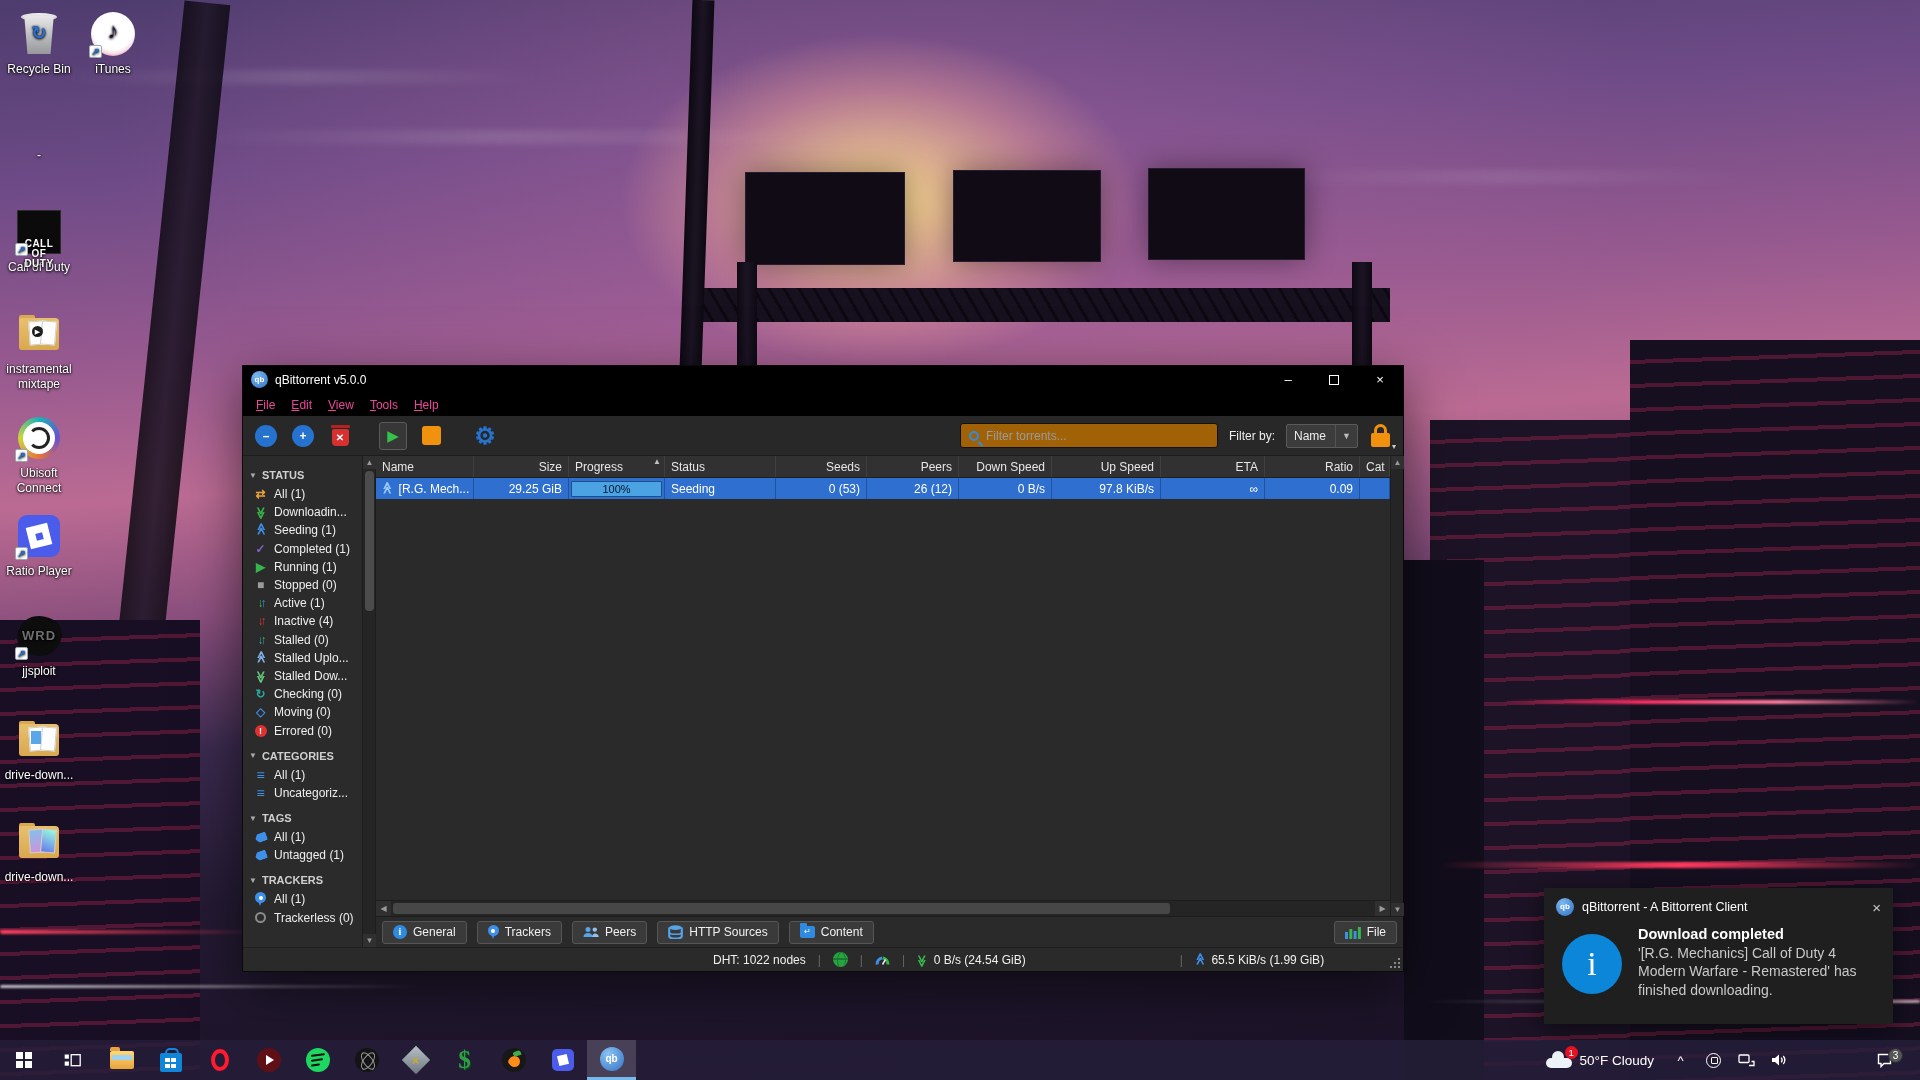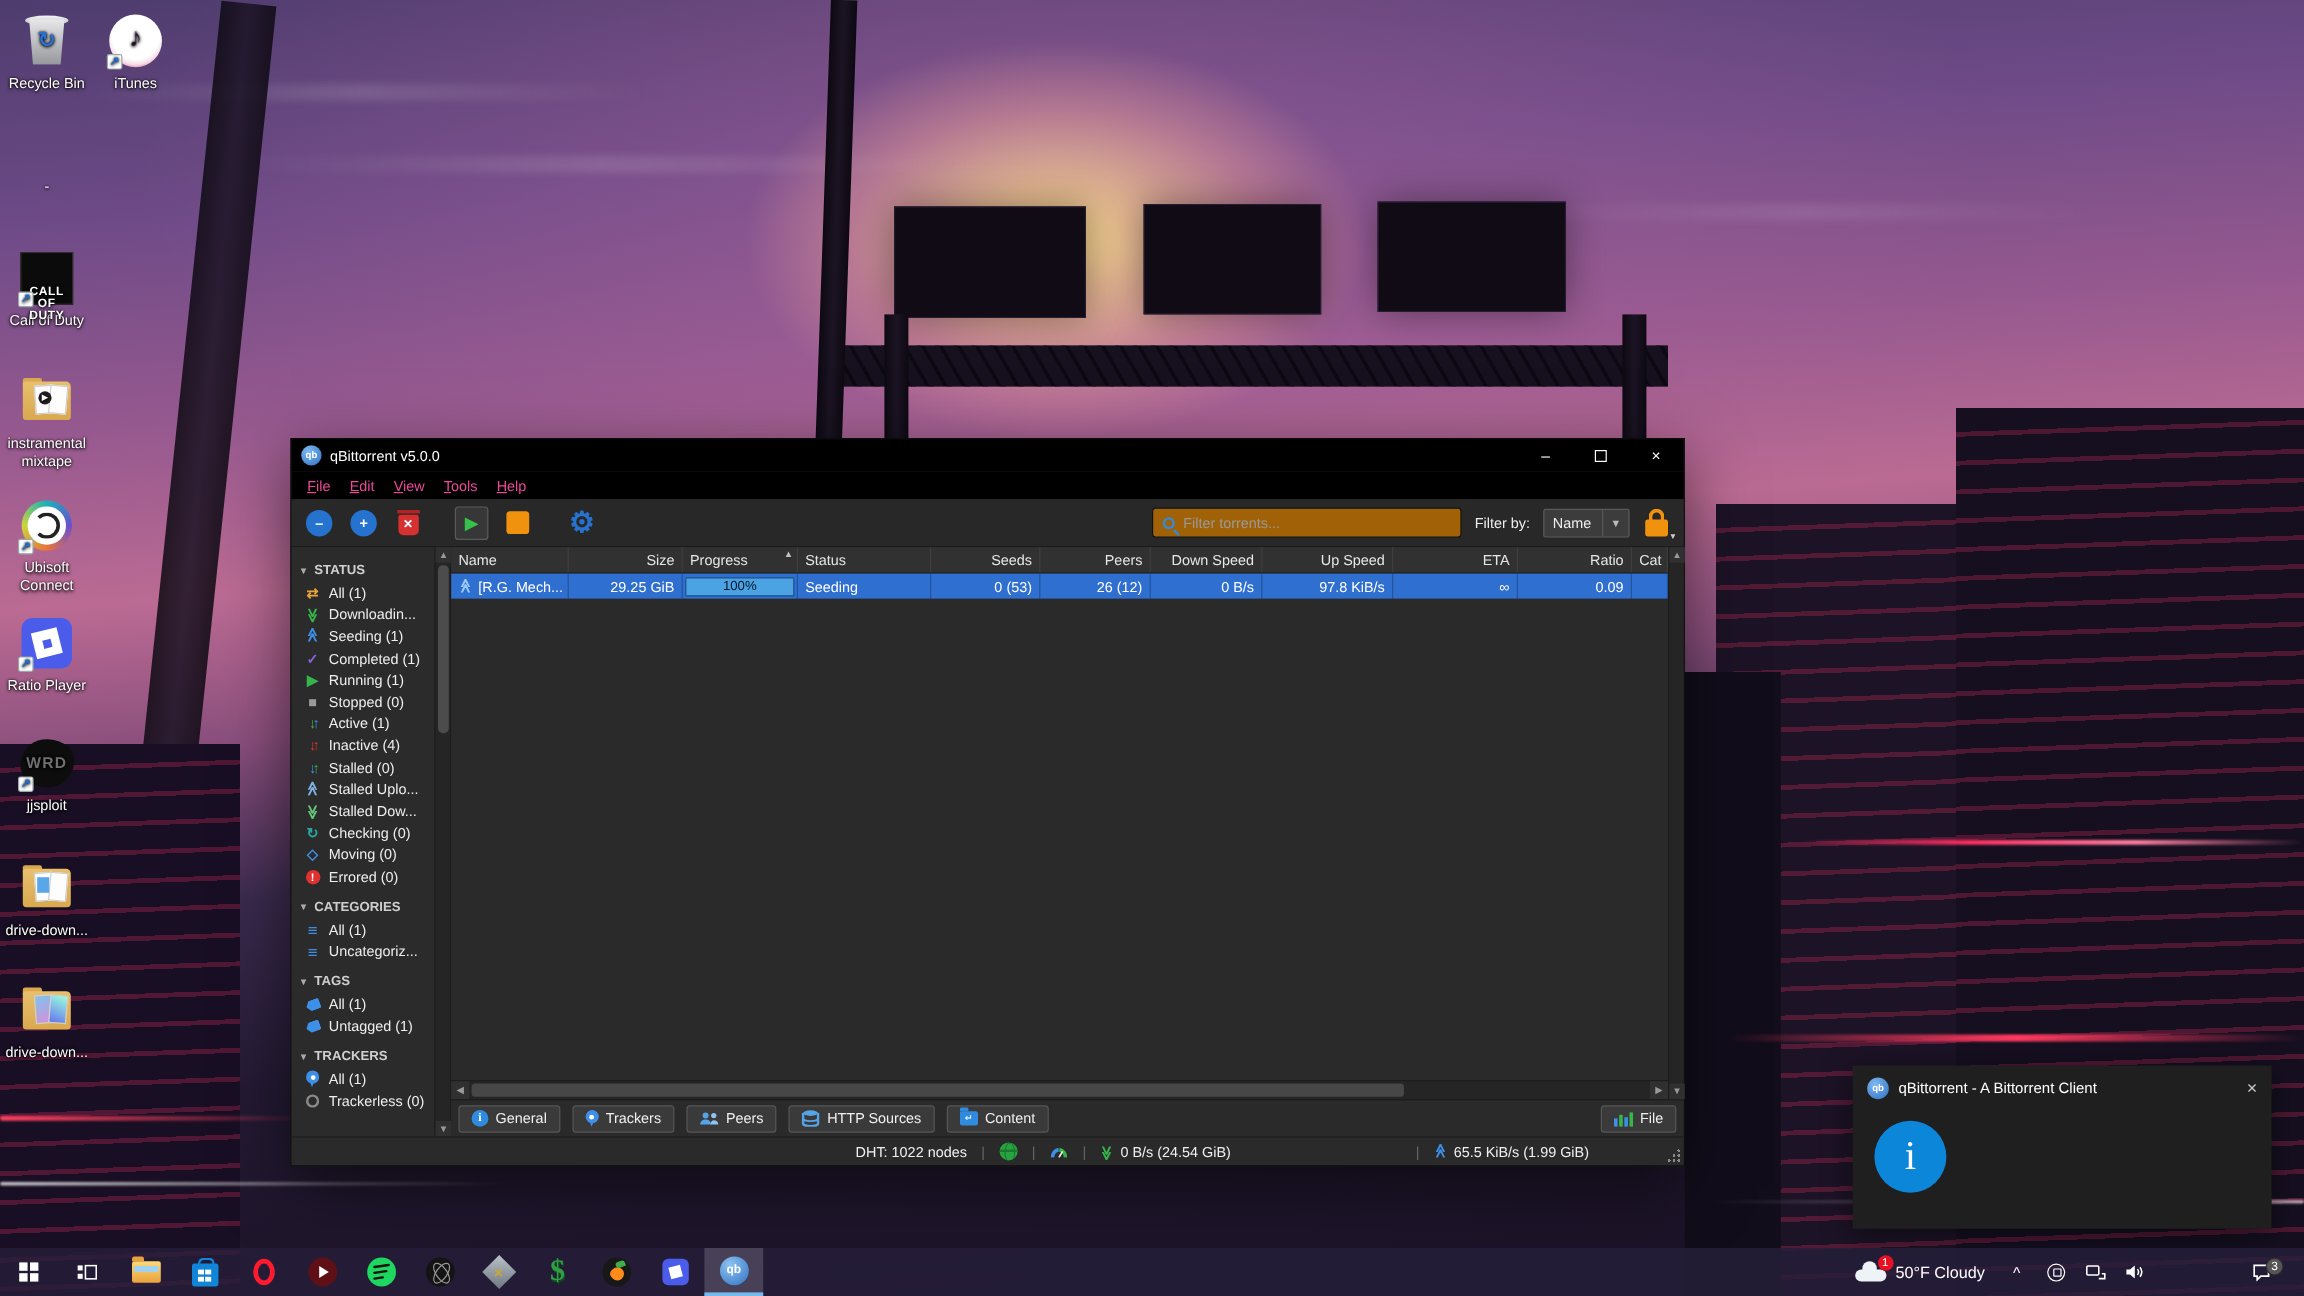--- a/index.html
+++ b/index.html
@@ -665,20 +665,24 @@
 </div>
 
 <div id="toast">
   <div class="toast-head">
     <div class="qb-logo" style="width:18px;height:18px;line-height:18px;">qb</div>
     <span>qBittorrent - A Bittorrent Client</span>
     <span class="toast-close">×</span>
   </div>
   <div class="toast-body">
     <div class="info-big">i</div>
+    <div>
+      <div class="toast-title">Download completed</div>
+      <div class="toast-msg">'[R.G. Mechanics] Call of Duty 4 Modern Warfare - Remastered' has finished downloading.</div>
+    </div>
   </div>
 </div>
 
 <div id="taskbar">
   <div class="tb-tile start">
       <div class="win-logo">
         <div></div>
         <div></div>
         <div></div>
         <div></div>

